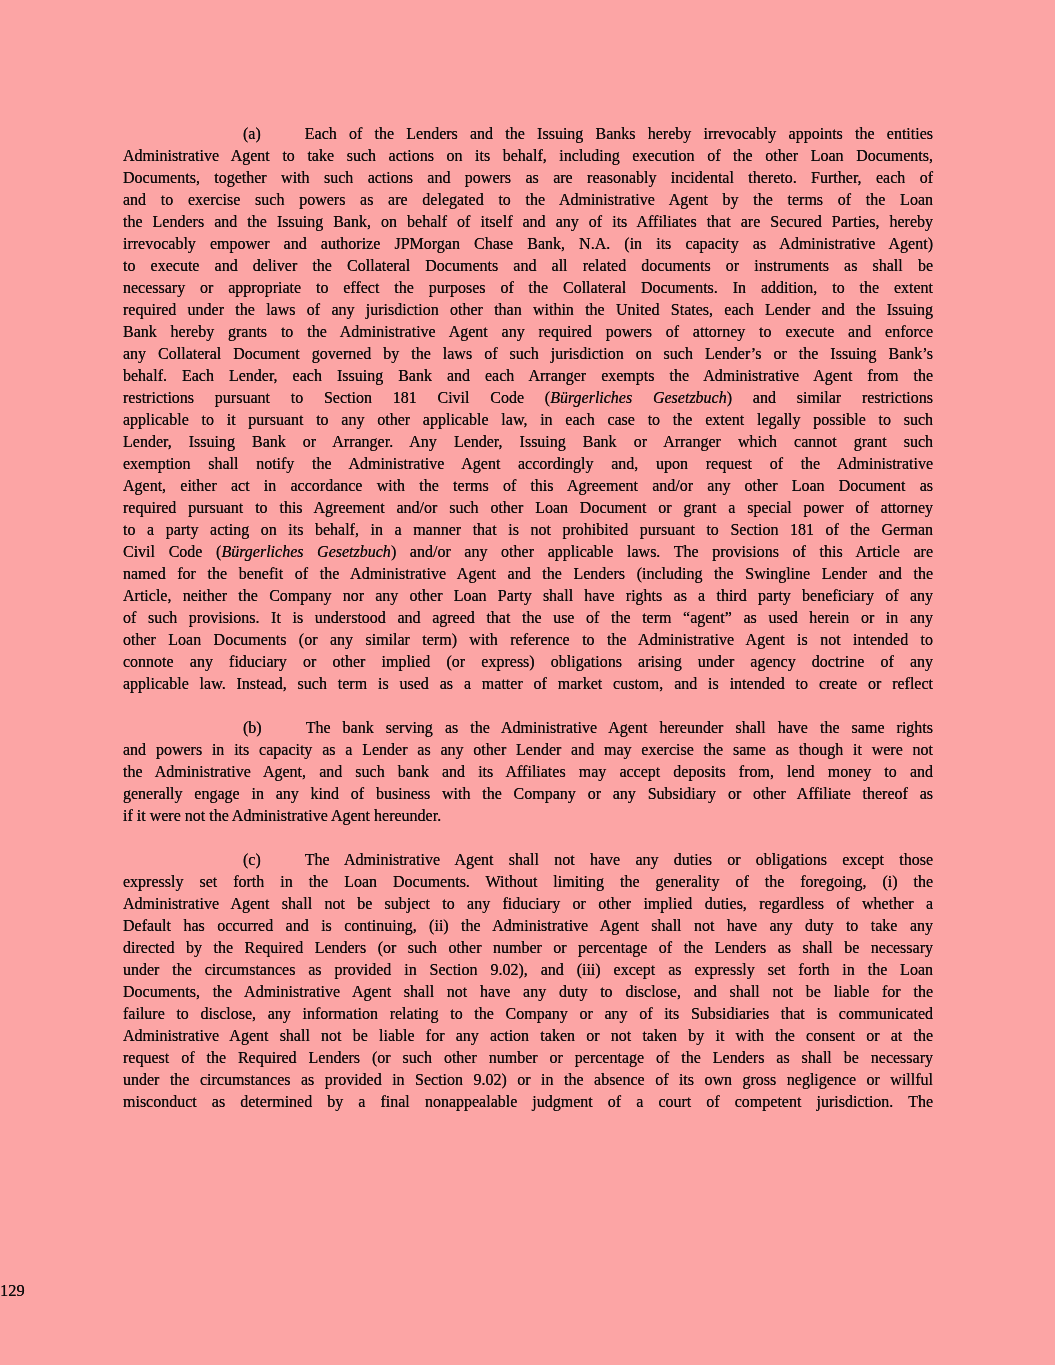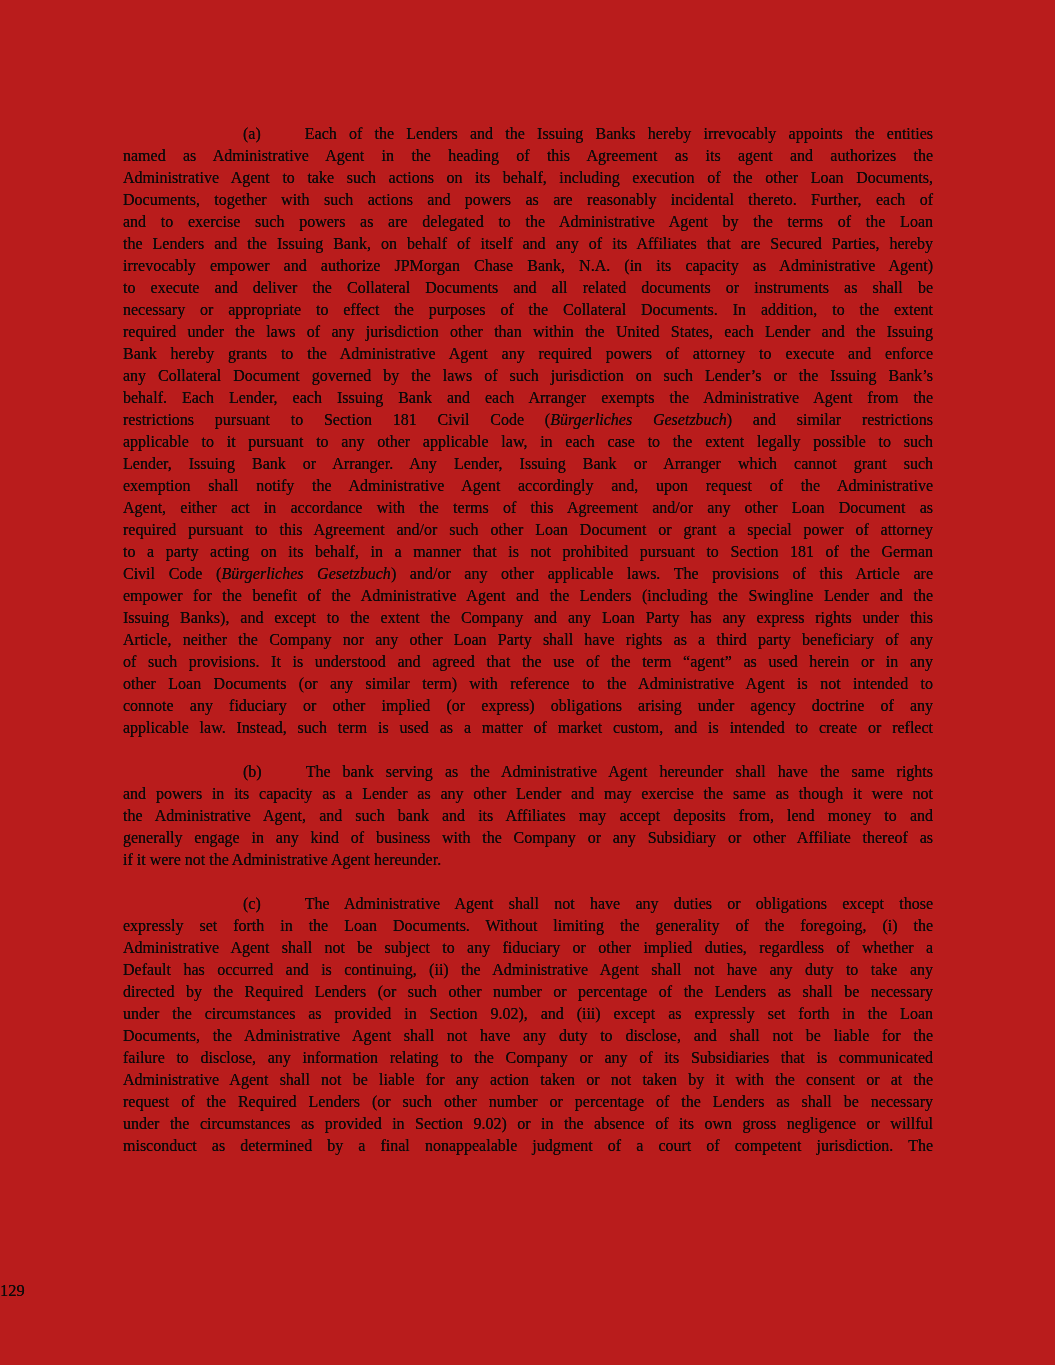--- a/index.html
+++ b/index.html
@@ -5,21 +5,21 @@
   html, body { margin: 0; padding: 0; }
   body {
     width: 1055px; height: 1365px;
     background: #ffffff;
     font-family: "Liberation Serif", "DejaVu Serif", serif;
     color: #0b0b0b;
   }
   .page {
     position: relative;
     width: 1055px; height: 1365px;
-    background: #b91c1c;
+    background: #fca5a5;
     overflow: hidden;
   }
   .content {
     position: absolute;
     left: 123px; top: 123px;
     width: 810px;
   }
   .para { margin: 0 0 22px 0; }
   .line {
     font-size: 16px;
@@ -42,42 +42,40 @@
     text-shadow: 0 0 0.55px rgba(0,0,0,0.85);
   }
 </style>
 </head>
 <body>
 
 <div class="page">
   <div class="content">
       <div class="para">
         <div class="line"><span class="plabel">(a)</span><span class="tab"></span><span>Each of the Lenders and the Issuing Banks hereby irrevocably appoints the entities</span></div>
-        <div class="line"><span>named as Administrative Agent in the heading of this Agreement as its agent and authorizes the</span></div>
         <div class="line"><span>Administrative Agent to take such actions on its behalf, including execution of the other Loan Documents,</span></div>
         <div class="line"><span>Documents, together with such actions and powers as are reasonably incidental thereto.  Further, each of</span></div>
         <div class="line"><span>and to exercise such powers as are delegated to the Administrative Agent by the terms of the Loan</span></div>
         <div class="line"><span>the Lenders and the Issuing Bank, on behalf of itself and any of its Affiliates that are Secured Parties, hereby</span></div>
         <div class="line"><span>irrevocably empower and authorize JPMorgan Chase Bank, N.A. (in its capacity as Administrative Agent)</span></div>
         <div class="line"><span>to execute and deliver the Collateral Documents and all related documents or instruments as shall be</span></div>
         <div class="line"><span>necessary or appropriate to effect the purposes of the Collateral Documents.  In addition, to the extent</span></div>
         <div class="line"><span>required under the laws of any jurisdiction other than within the United States, each Lender and the Issuing</span></div>
         <div class="line"><span>Bank hereby grants to the Administrative Agent any required powers of attorney to execute and enforce</span></div>
         <div class="line"><span>any Collateral Document governed by the laws of such jurisdiction on such Lender’s or the Issuing Bank’s</span></div>
         <div class="line"><span>behalf.  Each Lender, each Issuing Bank and each Arranger exempts the Administrative Agent from the</span></div>
         <div class="line"><span>restrictions pursuant to Section 181 Civil Code (</span><span class="it">Bürgerliches Gesetzbuch</span><span>) and similar restrictions</span></div>
         <div class="line"><span>applicable to it pursuant to any other applicable law, in each case to the extent legally possible to such</span></div>
         <div class="line"><span>Lender, Issuing Bank or Arranger.  Any Lender, Issuing Bank or Arranger which cannot grant such</span></div>
         <div class="line"><span>exemption shall notify the Administrative Agent accordingly and, upon request of the Administrative</span></div>
         <div class="line"><span>Agent, either act in accordance with the terms of this Agreement and/or any other Loan Document as</span></div>
         <div class="line"><span>required pursuant to this Agreement and/or such other Loan Document or grant a special power of attorney</span></div>
         <div class="line"><span>to a party acting on its behalf, in a manner that is not prohibited pursuant to Section 181 of the German</span></div>
         <div class="line"><span>Civil Code (</span><span class="it">Bürgerliches Gesetzbuch</span><span>) and/or any other applicable laws. The provisions of this Article are</span></div>
-        <div class="line"><span>empower for the benefit of the Administrative Agent and the Lenders (including the Swingline Lender and the</span></div>
-        <div class="line"><span>Issuing Banks), and except to the extent the Company and any Loan Party has any express rights under this</span></div>
+        <div class="line"><span>named for the benefit of the Administrative Agent and the Lenders (including the Swingline Lender and the</span></div>
         <div class="line"><span>Article, neither the Company nor any other Loan Party shall have rights as a third party beneficiary of any</span></div>
         <div class="line"><span>of such provisions. It is understood and agreed that the use of the term “agent” as used herein or in any</span></div>
         <div class="line"><span>other Loan Documents (or any similar term) with reference to the Administrative Agent is not intended to</span></div>
         <div class="line"><span>connote any fiduciary or other implied (or express) obligations arising under agency doctrine of any</span></div>
         <div class="line"><span>applicable law.  Instead, such term is used as a matter of market custom, and is intended to create or reflect</span></div>
       </div>
       <div class="para">
         <div class="line"><span class="plabel">(b)</span><span class="tab"></span><span>The bank serving as the Administrative Agent hereunder shall have the same rights</span></div>
         <div class="line"><span>and powers in its capacity as a Lender as any other Lender and may exercise the same as though it were not</span></div>
         <div class="line"><span>the Administrative Agent, and such bank and its Affiliates may accept deposits from, lend money to and</span></div>

